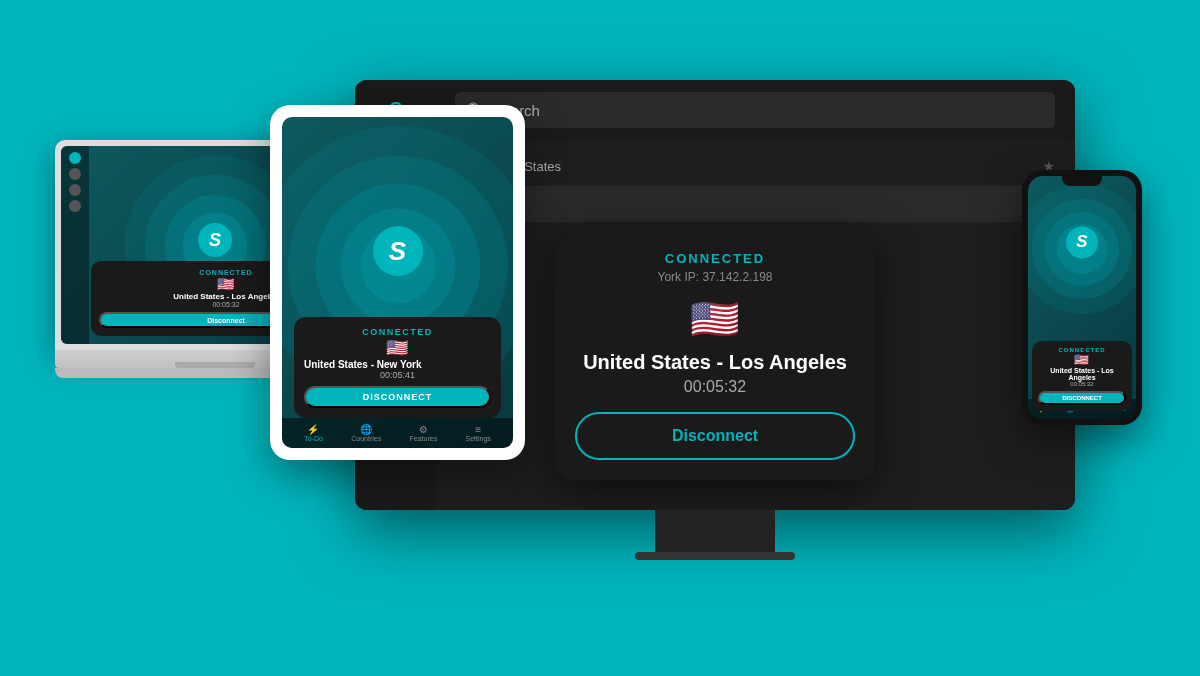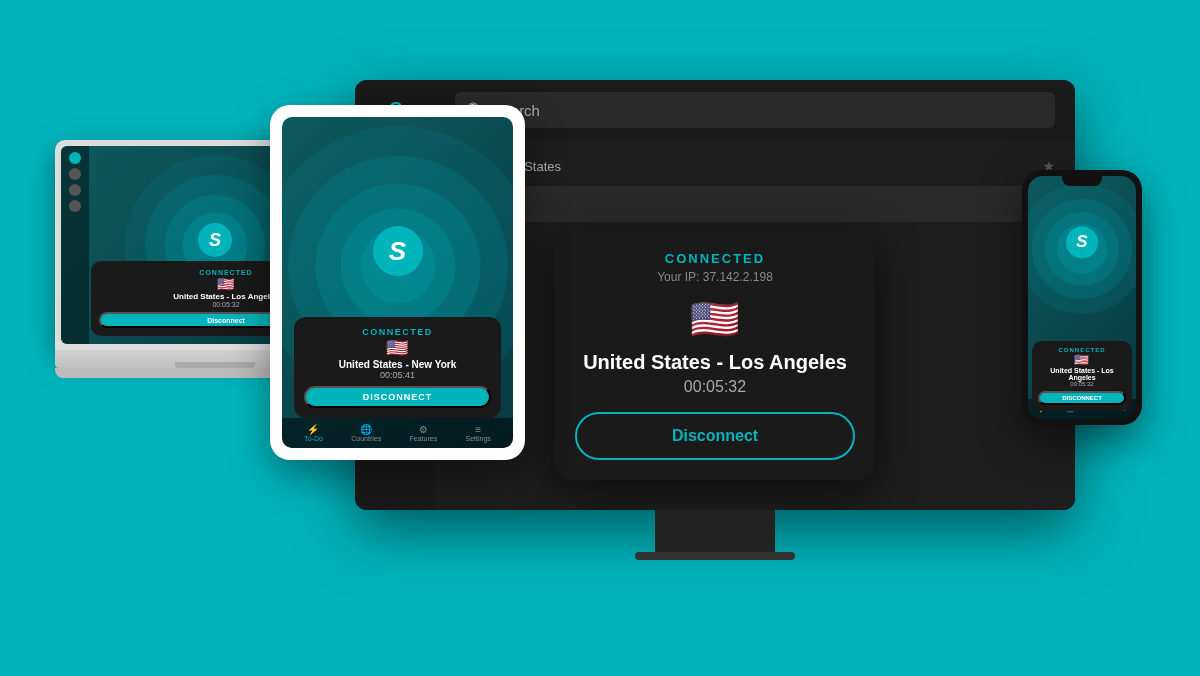--- a/index.html
+++ b/index.html
@@ -508,21 +508,21 @@
     .tablet-connected-label {
       text-align: center;
       color: #00b4bc;
       font-size: 9px;
       font-weight: 700;
       letter-spacing: 1.5px;
       text-transform: uppercase;
     }
     .tablet-flag { text-align: center; font-size: 18px; }
     .tablet-location {
-      text-align: center;
+      text-align: left;
       color: white;
       font-size: 10px;
       font-weight: 600;
     }
     .tablet-timer {
       text-align: center;
       color: #aaa;
       font-size: 9px;
     }
     .tablet-disconnect-btn {
@@ -767,21 +767,21 @@
           </div>
           <div class="tv-list-item">
             <div class="tv-list-radio"></div>
             <span style="color:#888;font-size:13px;"></span>
             <span class="tv-list-star">☆</span>
           </div>
         </div>
 
         <div class="tv-connected-overlay">
           <div class="tv-connected-label">CONNECTED</div>
-          <div class="tv-connected-ip">Your IP: 37.142.2.198</div>
+          <div class="tv-connected-ip">York IP: 37.142.2.198</div>
           <div class="tv-flag">🇺🇸</div>
           <div class="tv-location">United States - Los Angeles</div>
           <div class="tv-timer">00:05:32</div>
           <button class="tv-disconnect-btn">Disconnect</button>
         </div>
 
       </div>
     </div>
     <div class="tv-stand"></div>
   </div>

